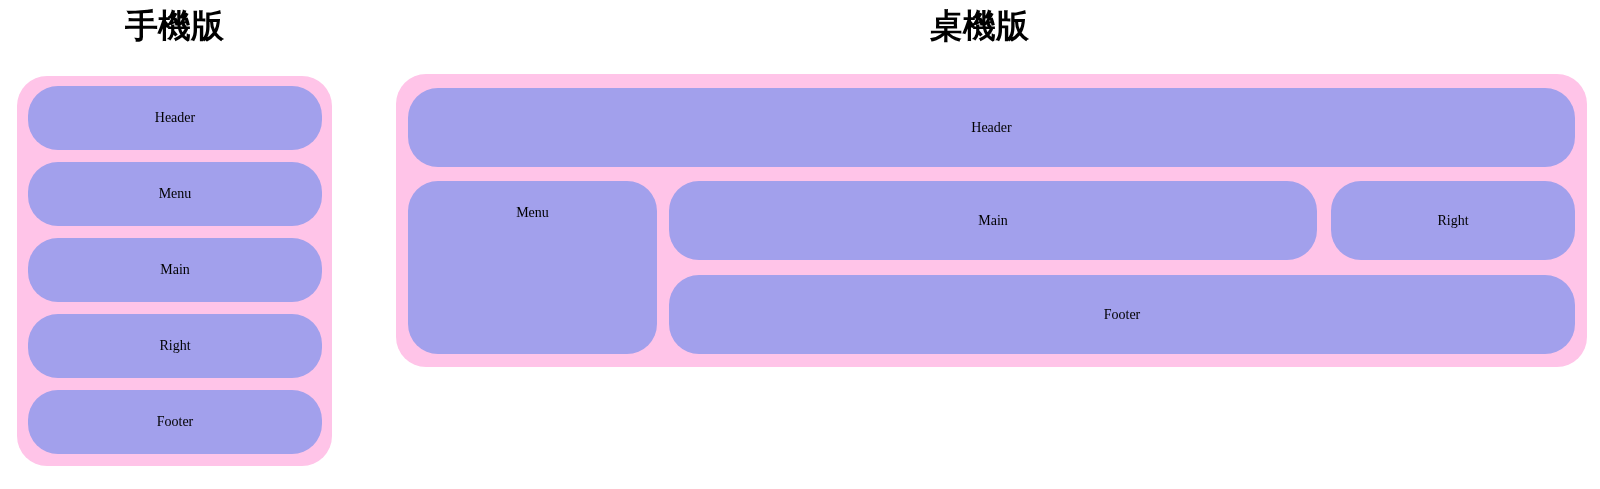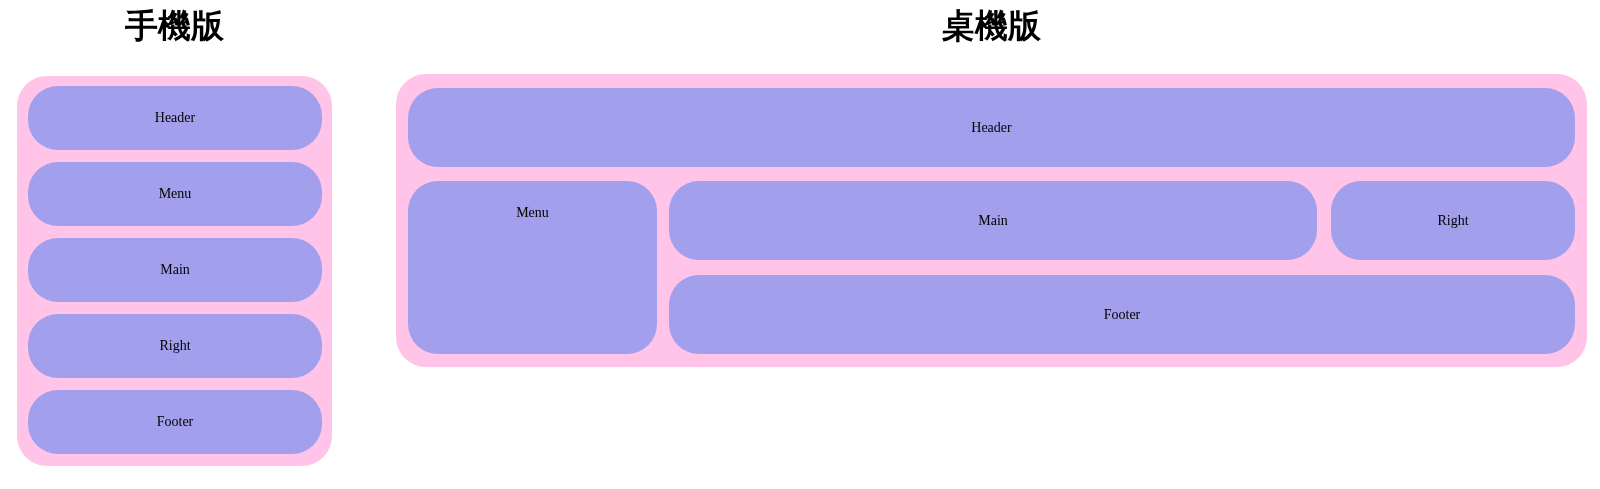--- a/index.html
+++ b/index.html
@@ -22,21 +22,21 @@
     top: 5px;
     height: 42px;
     line-height: 42px;
     text-align: center;
     font-size: 33px;
     font-weight: bold;
     color: var(--label-text);
     font-family: "Liberation Sans", "DejaVu Sans", sans-serif;
   }
   .mobile-title  { left: 17px;  width: 315px; }
-  .desktop-title { left: 396px; width: 1191px; }
+  .desktop-title { left: 384px; width: 1191px; }
 
   .block {
     background: var(--block-purple);
     display: flex;
     align-items: center;
     justify-content: center;
     font-family: "Liberation Serif", "DejaVu Serif", serif;
     font-size: 14px;
     color: var(--label-text);
   }

